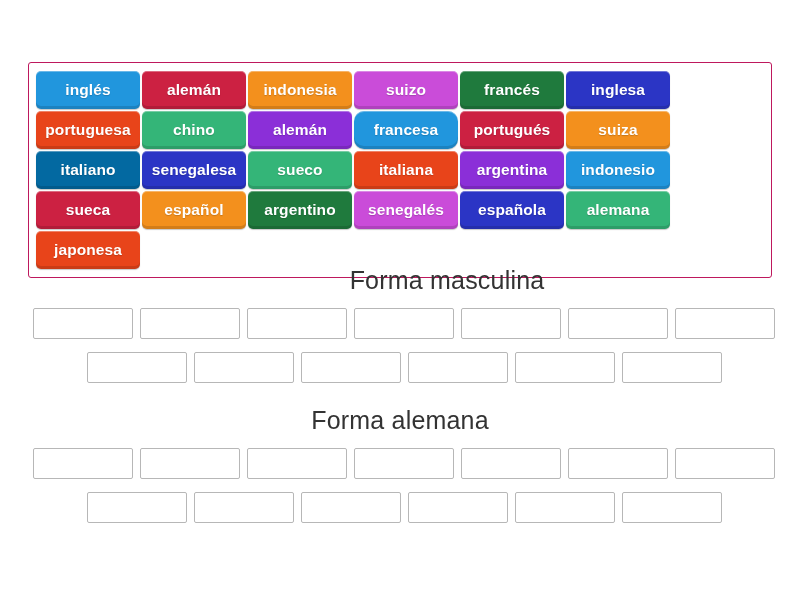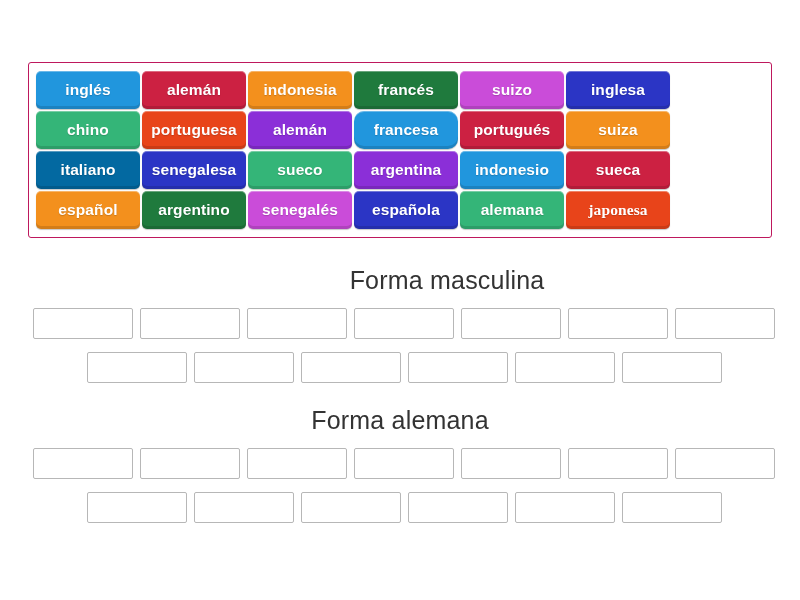--- a/index.html
+++ b/index.html
@@ -101,41 +101,42 @@
 </head>
 <body>
 
 <div class="page">
 
   <div class="wordbank" id="wordbank">
     <div class="wordbank-rows" id="wordbank-rows">
         <div class="tile" style="background: rgb(33, 150, 221);">inglés</div>
         <div class="tile" style="background: rgb(204, 33, 66);">alemán</div>
         <div class="tile" style="background: rgb(243, 144, 29);">indonesia</div>
+        <div class="tile" style="background: rgb(202, 76, 217);">suizo</div>
         <div class="tile" style="background: rgb(31, 122, 61);">francés</div>
-        <div class="tile" style="background: rgb(202, 76, 217);">suizo</div>
         <div class="tile" style="background: rgb(43, 53, 197);">inglesa</div>
+        <div class="tile" style="background: rgb(232, 68, 26);">portuguesa</div>
         <div class="tile" style="background: rgb(52, 181, 120);">chino</div>
-        <div class="tile" style="background: rgb(232, 68, 26);">portuguesa</div>
         <div class="tile" style="background: rgb(139, 47, 216);">alemán</div>
         <div class="tile" style="background: rgb(33, 150, 221); border-radius: 10px;">francesa</div>
         <div class="tile" style="background: rgb(204, 33, 66);">portugués</div>
         <div class="tile" style="background: rgb(243, 144, 29);">suiza</div>
         <div class="tile" style="background: #0369a1;">italiano</div>
         <div class="tile" style="background: rgb(43, 53, 197);">senegalesa</div>
         <div class="tile" style="background: rgb(52, 181, 120);">sueco</div>
+        <div class="tile" style="background: rgb(232, 68, 26);">italiana</div>
         <div class="tile" style="background: rgb(139, 47, 216);">argentina</div>
         <div class="tile" style="background: rgb(33, 150, 221);">indonesio</div>
         <div class="tile" style="background: rgb(204, 33, 66);">sueca</div>
         <div class="tile" style="background: rgb(243, 144, 29);">español</div>
         <div class="tile" style="background: rgb(31, 122, 61);">argentino</div>
         <div class="tile" style="background: rgb(202, 76, 217);">senegalés</div>
         <div class="tile" style="background: rgb(43, 53, 197);">española</div>
         <div class="tile" style="background: rgb(52, 181, 120);">alemana</div>
-        <div class="tile" style="background: rgb(232, 68, 26); font-family: Liberation Serif, serif;">japonesa</div>
+        <div class="tile" style="background: rgb(232, 68, 26);">japonesa</div>
       </div>
   </div>
 
   <div class="section-title" id="title-masc">Forma masculina</div>
 
   <div class="slot-row r1" id="masc-r1">
       <div class="slot"></div>
       <div class="slot"></div>
       <div class="slot"></div>
       <div class="slot"></div>

